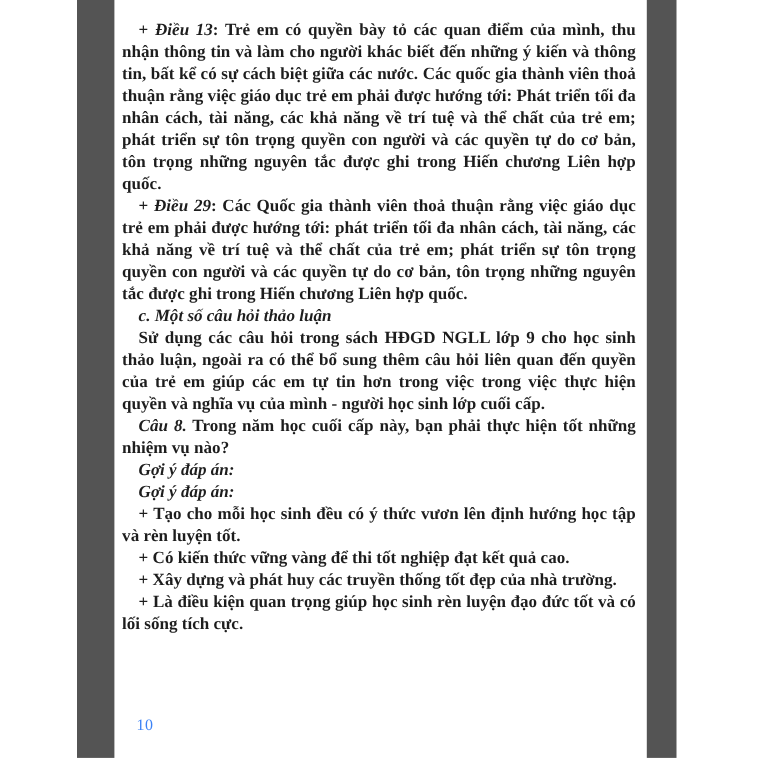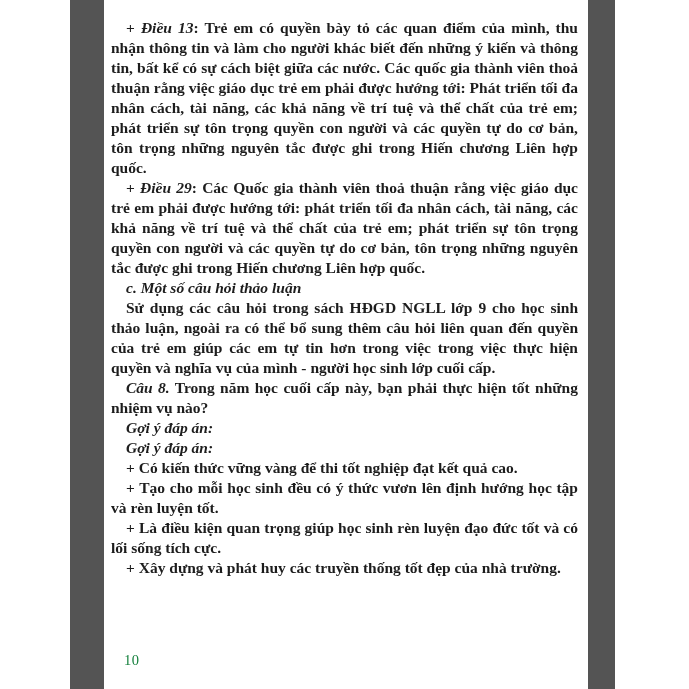--- a/index.html
+++ b/index.html
@@ -24,38 +24,38 @@
     font-size: 15.5px;
     line-height: 20px;
     text-align: justify;
   }
   p.para { margin: 0; text-indent: 15px; font-weight: bold; }
   .lead { font-style: italic; }
   .page-number {
     position: absolute;
     left: 124px; top: 652px;
     font-size: 14.5px;
-    color: #15803d;
+    color: #3b82f6;
     letter-spacing: 0.5px;
     font-family: "Liberation Serif", serif;
   }
 </style>
 </head>
 <body>
 
 <div class="edge-bar left"></div>
 <div class="edge-bar right"></div>
 
 <div class="page-content">
   <p class="para"><span>+ </span><span class="lead">Điều 13</span><span>: Trẻ em có quyền bày tỏ các quan điểm của mình, thu nhận thông tin và làm cho người khác biết đến những ý kiến và thông tin, bất kể có sự cách biệt giữa các nước. Các quốc gia thành viên thoả thuận rằng việc giáo dục trẻ em phải được hướng tới: Phát triển tối đa nhân cách, tài năng, các khả năng về trí tuệ và thể chất của trẻ em; phát triển sự tôn trọng quyền con người và các quyền tự do cơ bản, tôn trọng những nguyên tắc được ghi trong Hiến chương Liên hợp quốc.</span></p>
   <p class="para"><span>+ </span><span class="lead">Điều 29</span><span>: Các Quốc gia thành viên thoả thuận rằng việc giáo dục trẻ em phải được hướng tới: phát triển tối đa nhân cách, tài năng, các khả năng về trí tuệ và thể chất của trẻ em; phát triển sự tôn trọng quyền con người và các quyền tự do cơ bản, tôn trọng những nguyên tắc được ghi trong Hiến chương Liên hợp quốc.</span></p>
   <p class="para lead">c. Một số câu hỏi thảo luận</p>
   <p class="para">Sử dụng các câu hỏi trong sách HĐGD NGLL lớp 9 cho học sinh thảo luận, ngoài ra có thể bổ sung thêm câu hỏi liên quan đến quyền của trẻ em giúp các em tự tin hơn trong việc trong việc thực hiện quyền và nghĩa vụ của mình - người học sinh lớp cuối cấp.</p>
   <p class="para"><span class="lead">Câu 8.</span><span> Trong năm học cuối cấp này, bạn phải thực hiện tốt những nhiệm vụ nào?</span></p>
   <p class="para lead">Gợi ý đáp án:</p>
   <p class="para lead">Gợi ý đáp án:</p>
+  <p class="para">+ Tạo cho mỗi học sinh đều có ý thức vươn lên định hướng học tập và rèn luyện tốt.</p>
   <p class="para">+ Có kiến thức vững vàng để thi tốt nghiệp đạt kết quả cao.</p>
-  <p class="para">+ Tạo cho mỗi học sinh đều có ý thức vươn lên định hướng học tập và rèn luyện tốt.</p>
+  <p class="para">+ Xây dựng và phát huy các truyền thống tốt đẹp của nhà trường.</p>
   <p class="para">+ Là điều kiện quan trọng giúp học sinh rèn luyện đạo đức tốt và có lối sống tích cực.</p>
-  <p class="para">+ Xây dựng và phát huy các truyền thống tốt đẹp của nhà trường.</p>
 </div>
 
 <div class="page-number">10</div>
 
 </body></html>

